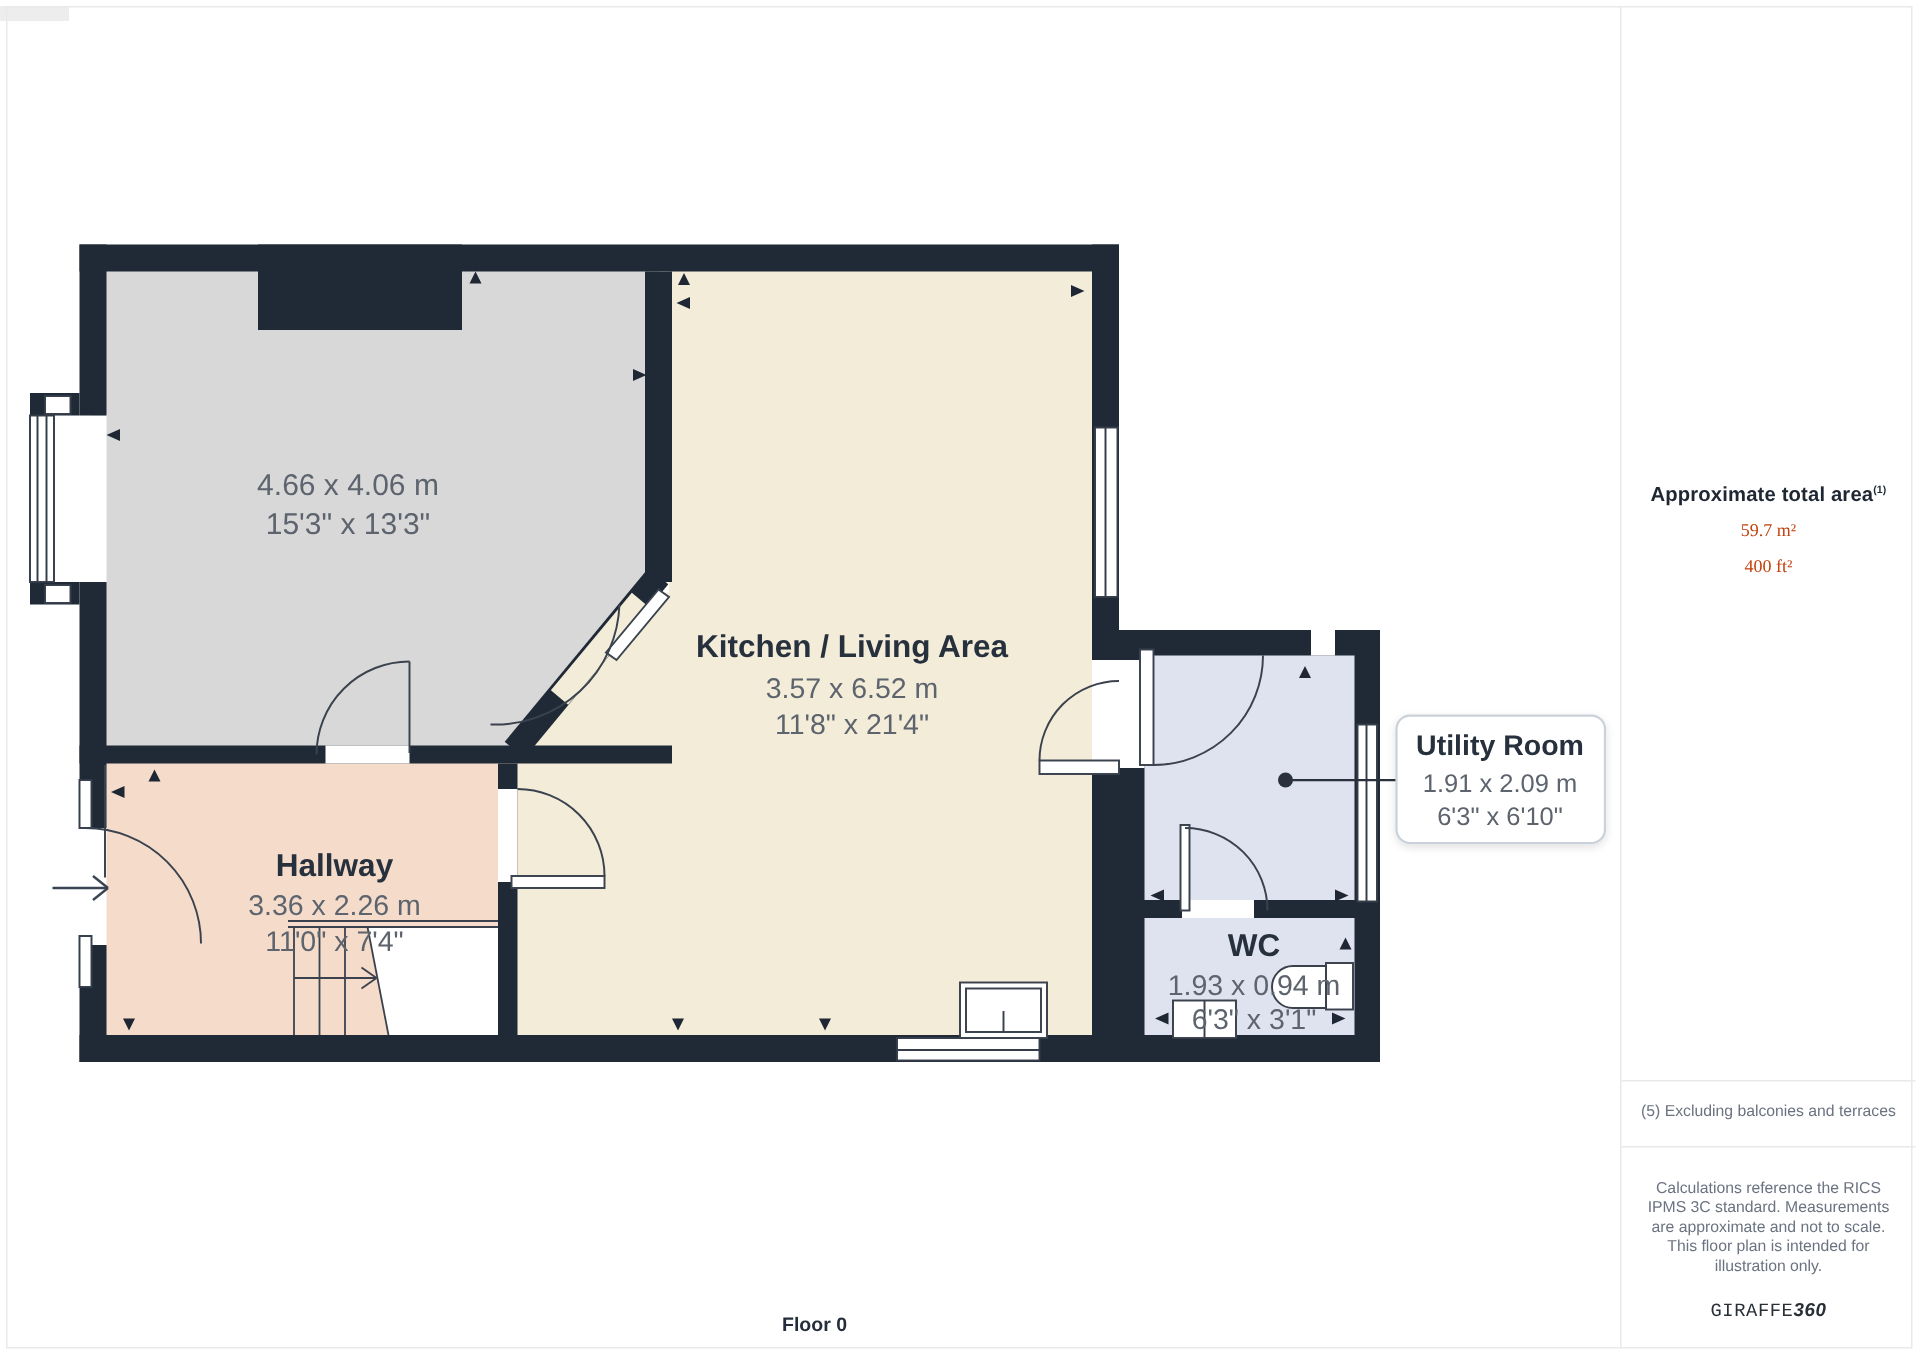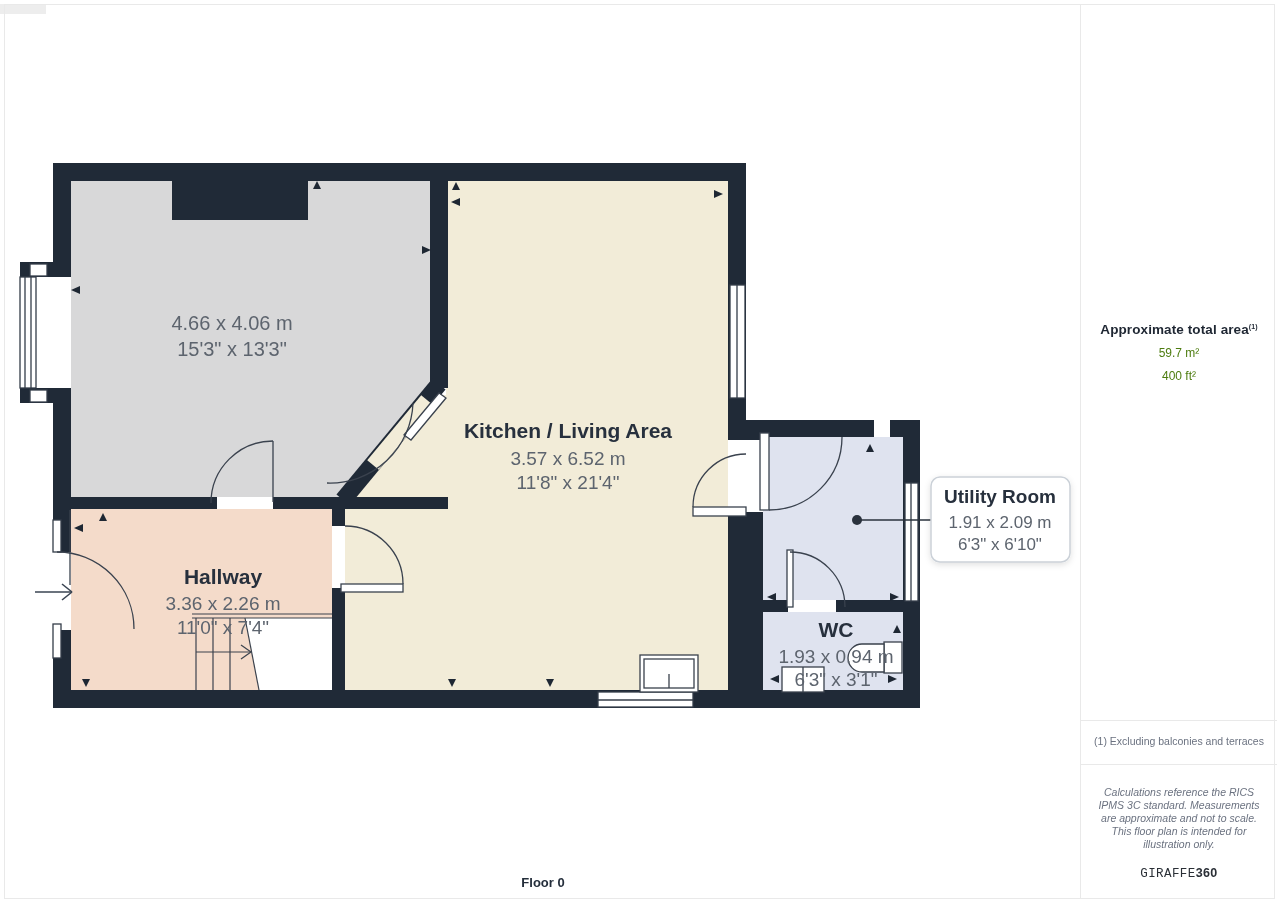--- a/index.html
+++ b/index.html
@@ -11,33 +11,33 @@
     position:absolute;left:4px;top:4px;width:1271px;height:895px;
     border:1px solid #e9e9e9;box-sizing:border-box;pointer-events:none;
   }
   .corner-strip{position:absolute;left:0;top:4px;width:46px;height:10px;background:#ededed;}
   .plan-svg{position:absolute;left:0;top:0;width:1280px;height:905px;}
   .sidebar{position:absolute;left:1080px;top:4px;width:196px;height:895px;}
   .sidebar-divider{position:absolute;left:0;width:196px;height:0;border-top:1px solid #e9e9e9;}
   .area-block{position:absolute;left:0;top:318px;width:196px;text-align:center;}
   .area-title{font-size:13.5px;font-weight:700;color:#1f2733;letter-spacing:.1px;}
   .area-title sup{font-size:7px;font-weight:700;}
-  .area-value{font-size:12px;color:#4d7c0f;margin-top:9px;}
+  .area-value{font-size:12px;color:#c2410c;margin-top:9px;font-family:Liberation Serif, serif;}
   .footnote{
     position:absolute;left:8px;top:731px;width:180px;text-align:center;
     font-size:10.5px;color:#6b7280;
   }
   .disclaimer{
     position:absolute;left:14px;top:782px;width:168px;text-align:center;
-    font-size:10.5px;line-height:13px;color:#6b7280;font-style:italic;
+    font-size:10.5px;line-height:13px;color:#6b7280;
   }
   .brand{position:absolute;left:0;top:862px;width:196px;text-align:center;
     font-size:12.5px;color:#2a2f36;letter-spacing:.4px;}
   .brand .b1{font-weight:400;font-family:Liberation Mono, monospace;}
-  .brand .b2{font-weight:700;}
+  .brand .b2{font-weight:700;font-style:italic;}
   .floor-label{
     position:absolute;left:473px;top:875px;width:140px;text-align:center;
     font-size:13px;font-weight:700;color:#242e3b;
   }
   text{font-family:"Liberation Sans", sans-serif;}
   .room-name{font-weight:700;fill:#27303d;}
   .room-dim{fill:#5d646e;}
 </style>
 </head>
 <body>
@@ -230,21 +230,21 @@
 <div class="sidebar" style="border-left:1px solid #e9e9e9;">
   <div class="area-block">
     <div class="area-title">
       <span>Approximate total area</span><sup>(1)</sup>
     </div>
     <div class="area-value">59.7 m²</div>
     <div class="area-value">400 ft²</div>
   </div>
 
   <div class="sidebar-divider" style="top:716px"></div>
-  <div class="footnote">(1) Excluding balconies and terraces</div>
+  <div class="footnote">(5) Excluding balconies and terraces</div>
   <div class="sidebar-divider" style="top:760px"></div>
 
   <div class="disclaimer">Calculations reference the RICS IPMS 3C standard. Measurements are approximate and not to scale. This floor plan is intended for illustration only.</div>
 
   <div class="brand">
     <span class="b1">GIRAFFE</span><span class="b2">360</span>
   </div>
 </div>
 
 <div class="floor-label">Floor 0</div>

